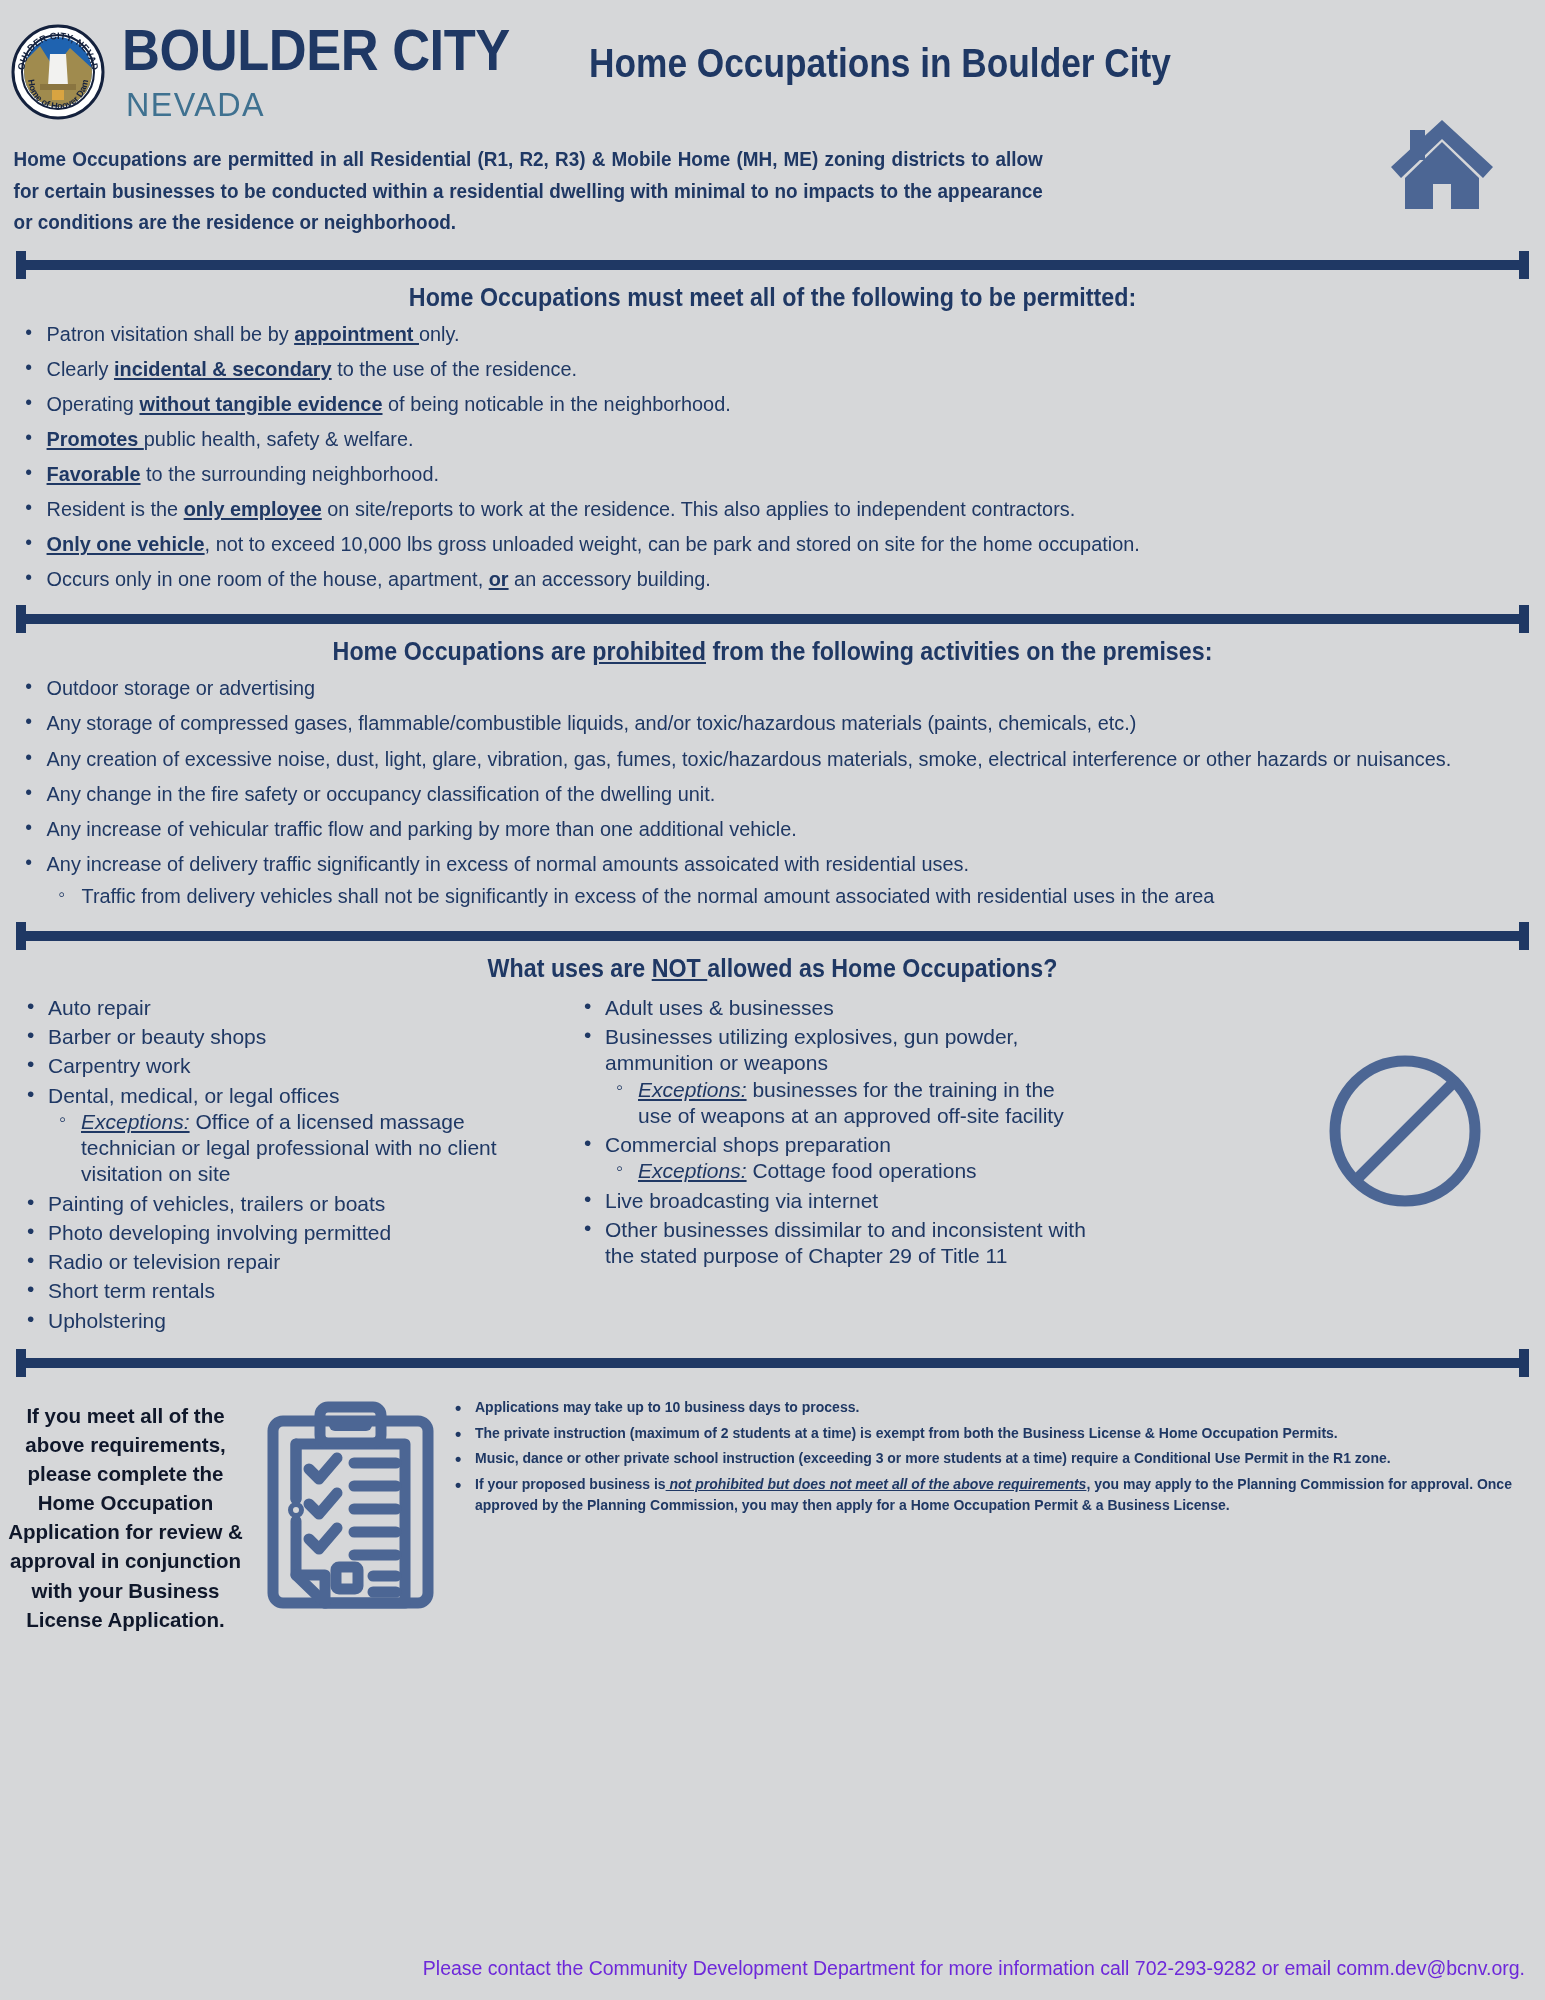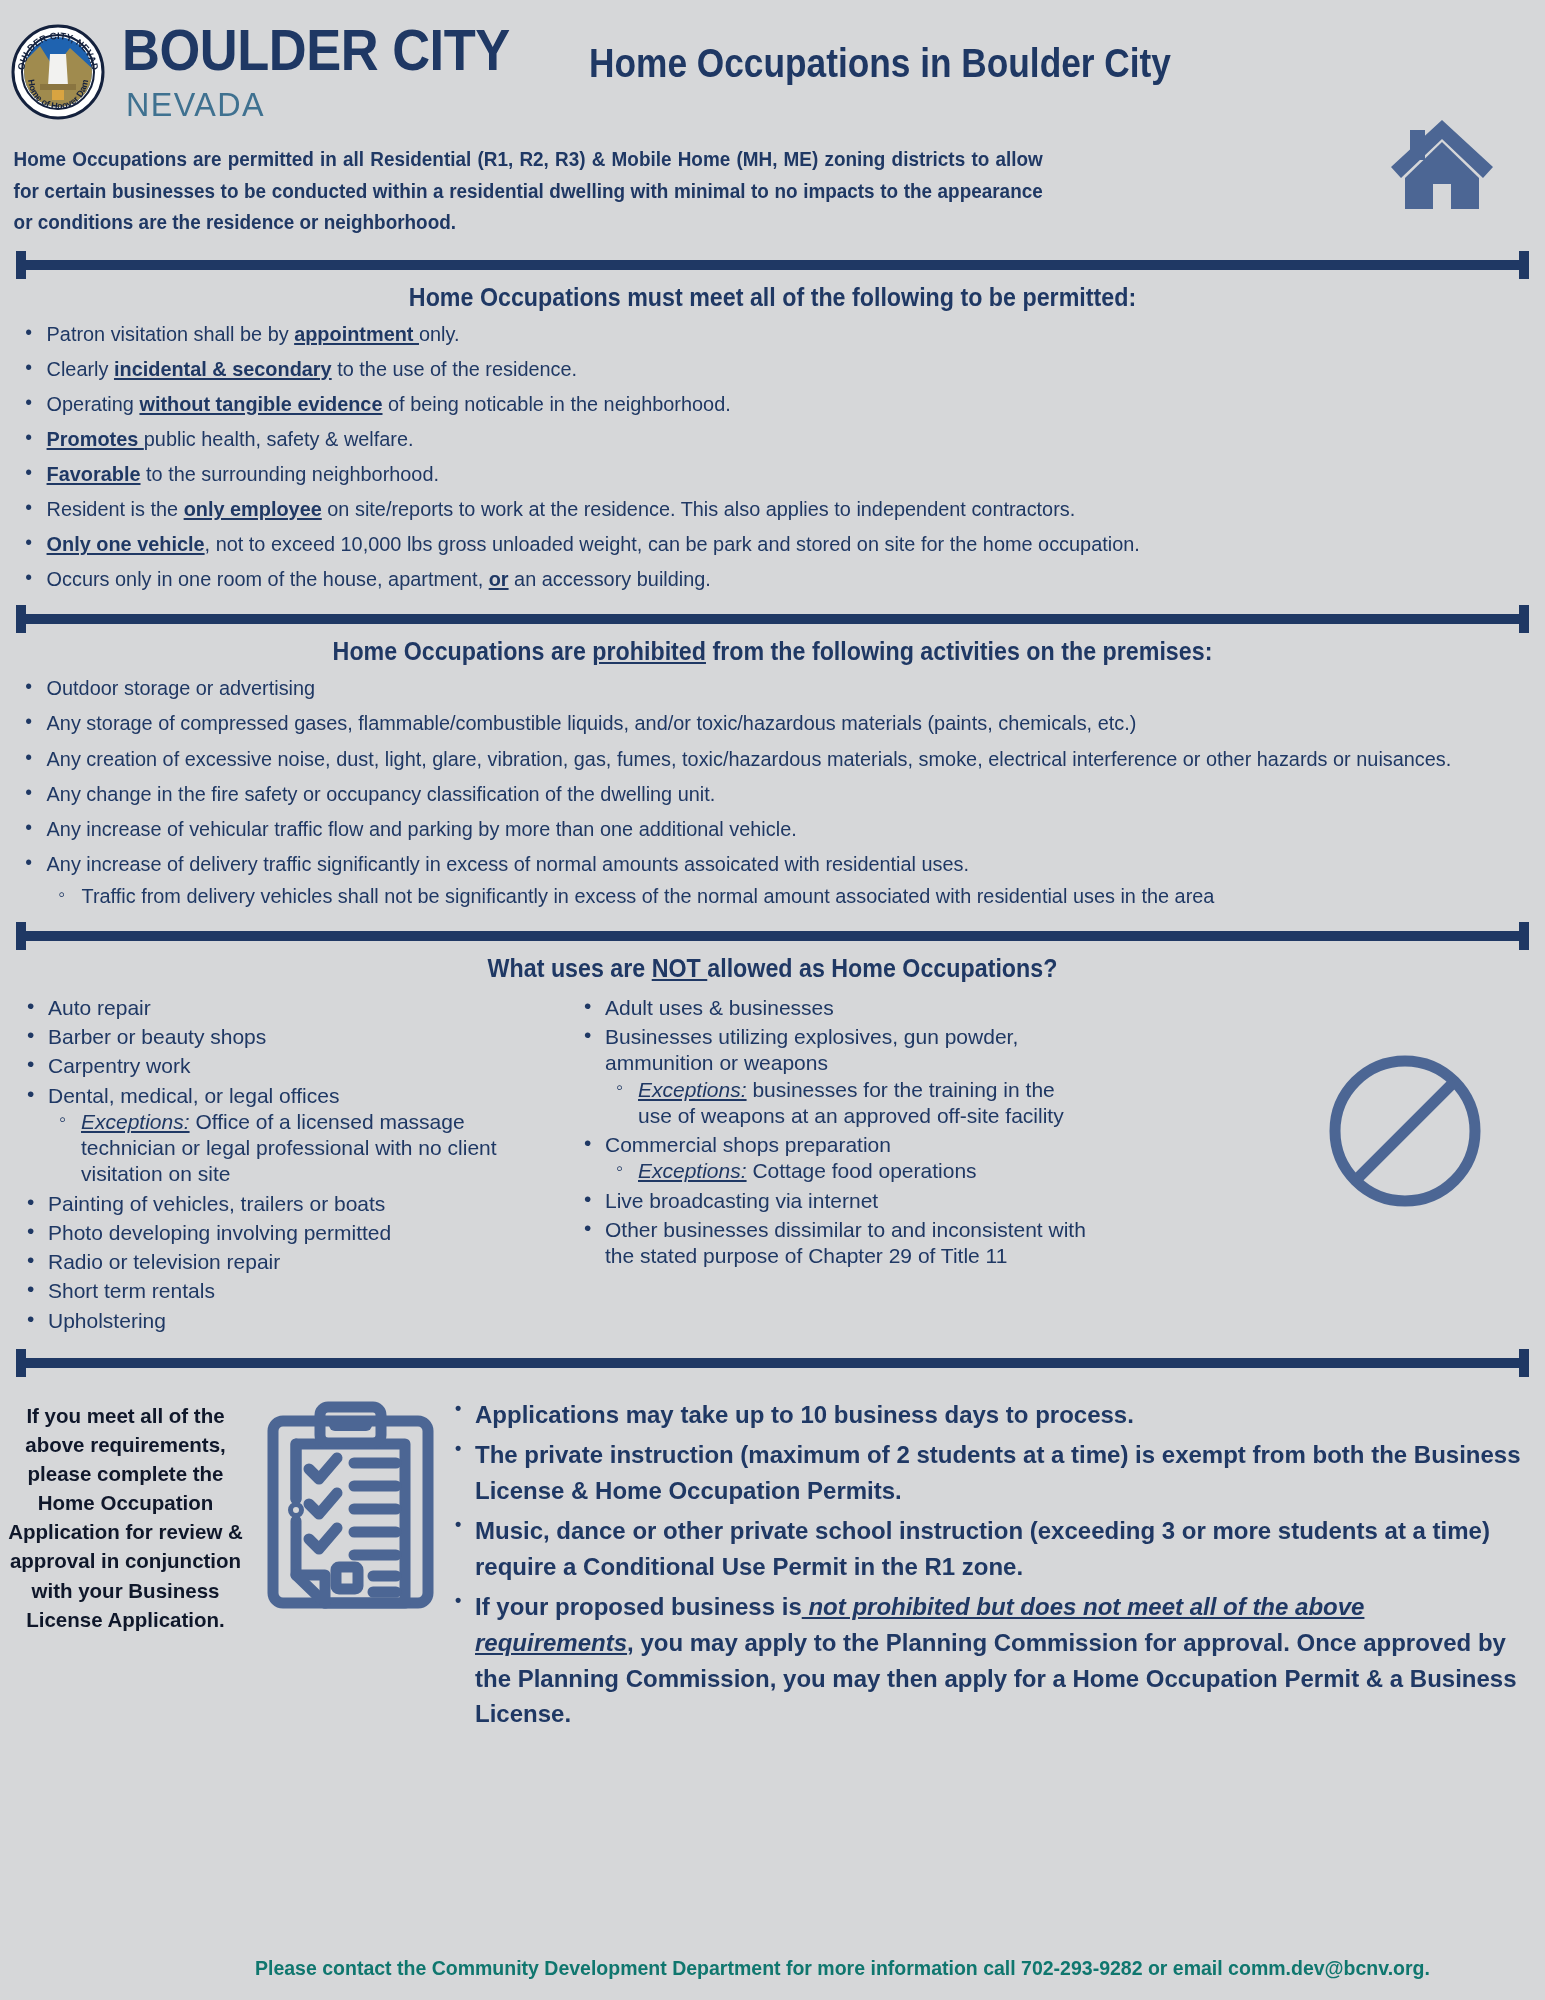--- a/index.html
+++ b/index.html
@@ -115,29 +115,29 @@
   .footer { display: flex; align-items: flex-start; padding: 6px 0 0 0; }
   .foot-left {
     width: 255px; text-align: center; font-size: 20.5px; font-weight: bold;
     line-height: 1.42; padding: 16px 12px 0 8px; color: #0f172a;
   }
   .foot-icon { width: 190px; padding-top: 14px; display: flex; justify-content: center; }
   .foot-right { flex: 1; padding: 12px 18px 0 0; }
   ul.footlist { list-style: none; margin: 0; padding: 0; }
   ul.footlist > li {
     position: relative; padding-left: 30px; margin-bottom: 5px;
-    font-size: 24px; font-weight: bold; line-height: 1.48; color: #1f3864;
+    font-size: 14px; font-weight: bold; line-height: 1.48; color: #1f3864;
   }
   ul.footlist > li::before {
     content: "\2022"; position: absolute; left: 10px; top: -2px; font-size: 18px;
   }
   .contact {
     position: absolute; left: 255px; right: 20px; bottom: 18px;
-    text-align: left; font-size: 19.5px; font-weight: bold;
-    line-height: 1.45; color: #0f766e;
+    text-align: right; font-size: 19.5px; font-weight: normal;
+    line-height: 1.45; color: #6d28d9;
   }
 </style>
 </head>
 <body>
 
 <div class="page">
 
   <div class="header">
 
     <div class="logo-wrap">

